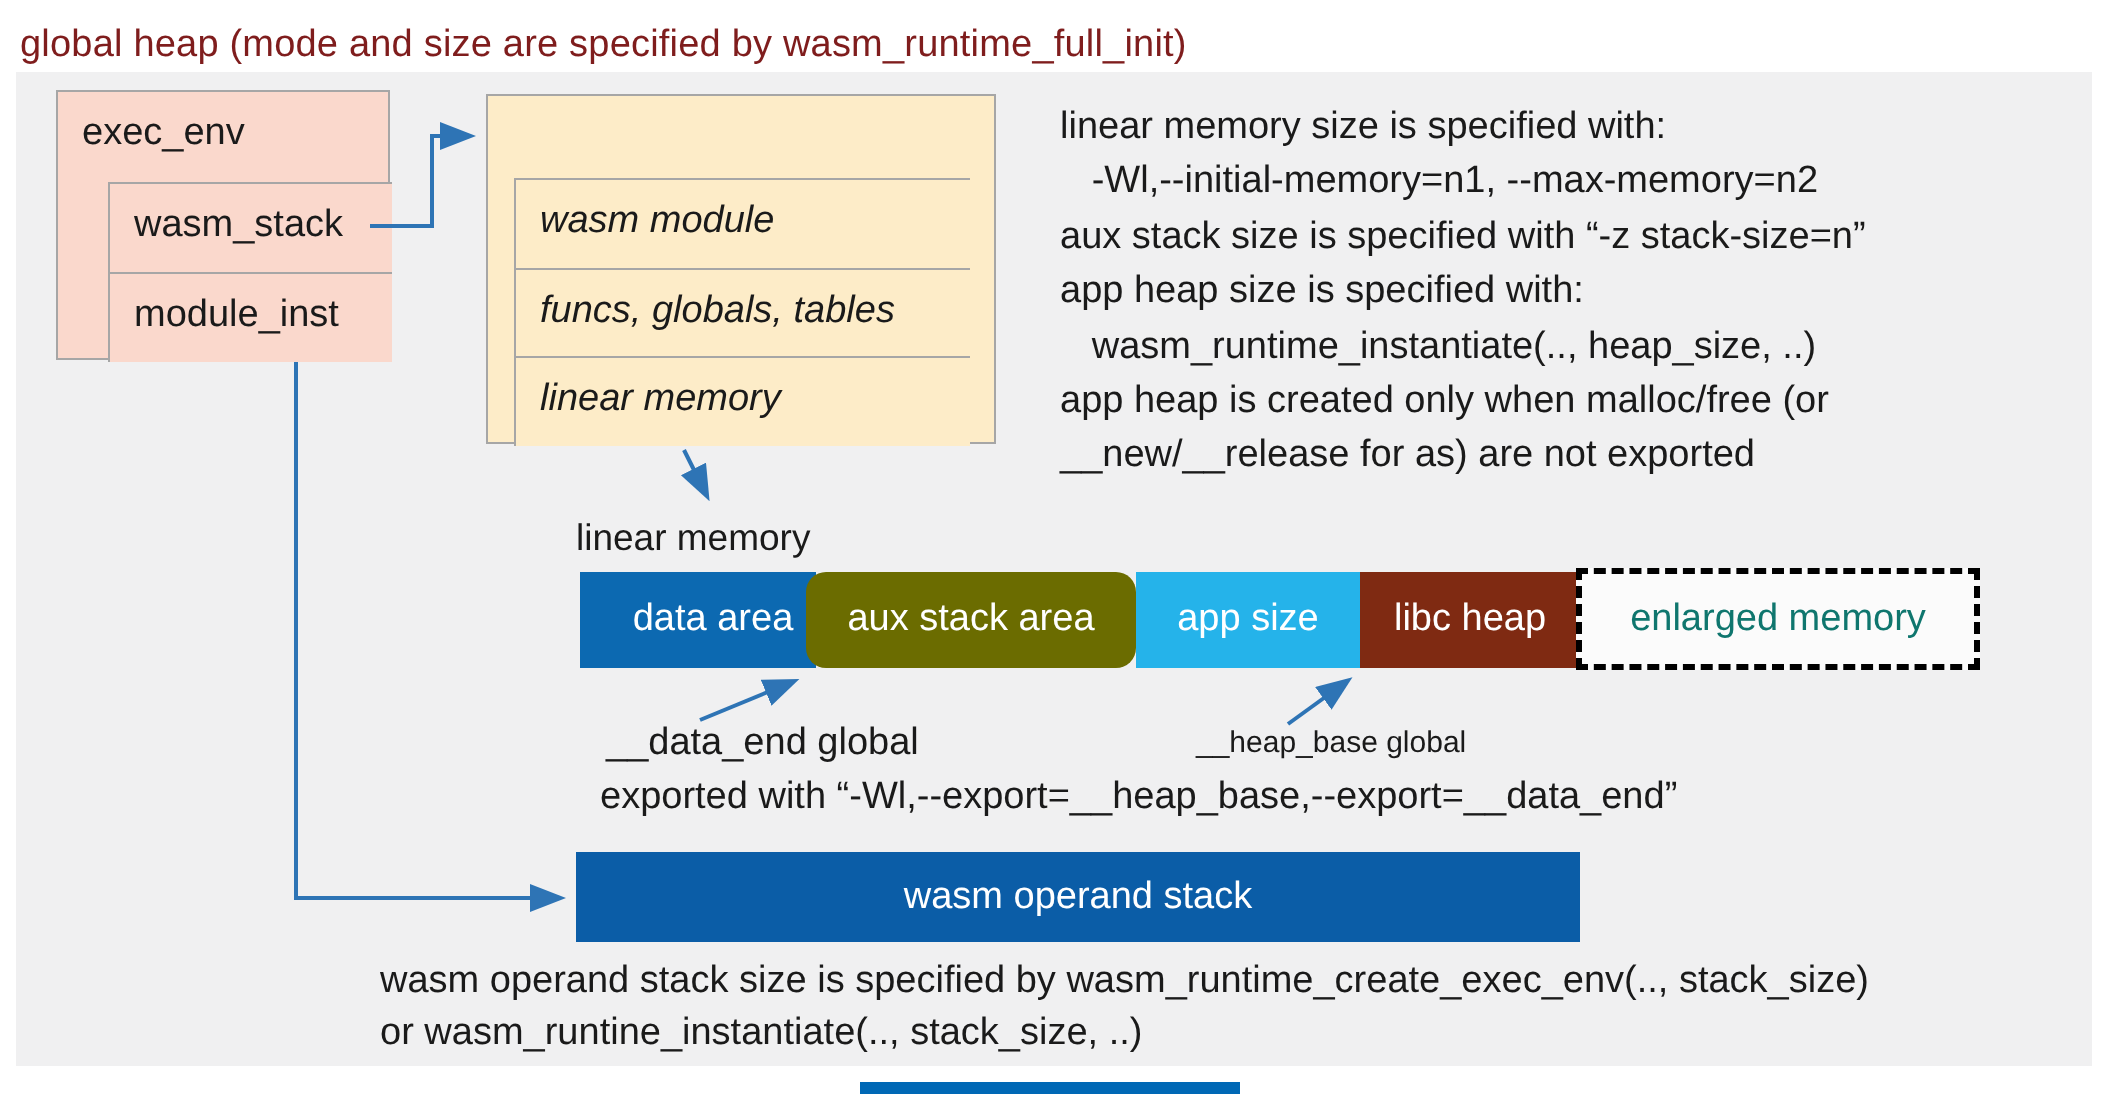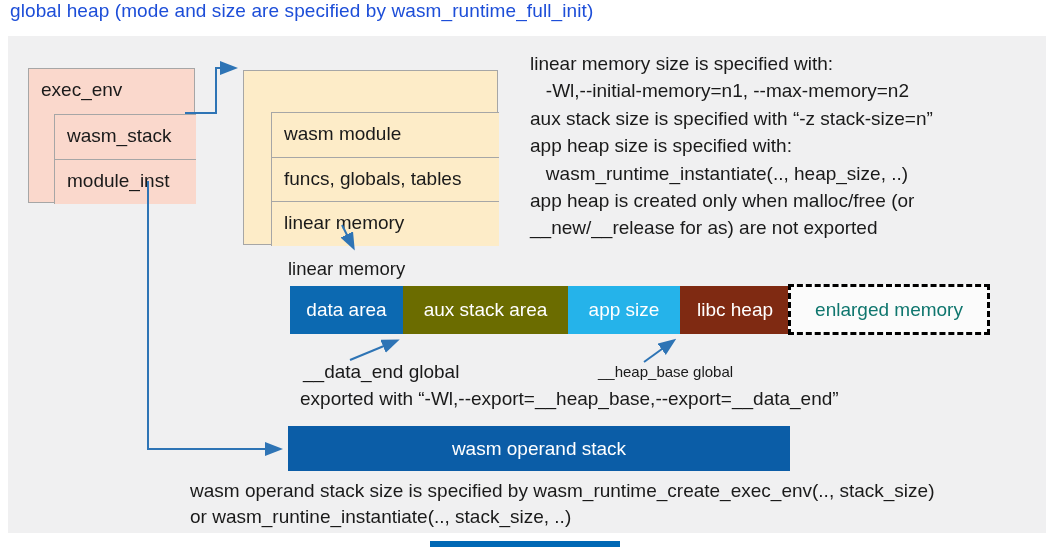--- a/index.html
+++ b/index.html
@@ -2,49 +2,49 @@
 <html><head>
 <meta charset="utf-8">
 <style>
   html,body{margin:0;padding:0;}
   body{
     width:1054px;height:547px;position:relative;background:#ffffff;
     font-family:"Liberation Sans","DejaVu Sans",sans-serif;color:#1a1a1a;
     overflow:hidden;
   }
   .abs{position:absolute;}
-  #title{left:10px;top:0;font-size:19px;letter-spacing:.1px;color:#1d4ed8;}
+  #title{left:10px;top:12px;font-size:19px;letter-spacing:.1px;color:#7f1d1d;}
   #panel{left:8px;top:36px;width:1038px;height:497px;background:#f0f0f1;}
 
   
-  .structbox{box-sizing:border-box;border:1px solid #a6a6a6;margin-top:23px;}
+  .structbox{box-sizing:border-box;border:1px solid #a6a6a6;}
   .pink{background:#fad8cc;}
   .yellow{background:#fdecc8;}
   .structbox .hdr{box-sizing:border-box;padding:10px 0 0 12px;font-size:19px;}
   .subrow{box-sizing:border-box;border-left:1px solid #a6a6a6;border-top:1px solid #a6a6a6;
           padding:10px 0 0 12px;font-size:19px;}
 
   #exec-box{left:28px;top:45px;width:167px;height:135px;}
   #exec-rows{left:25px;top:45px;width:142px;position:absolute;}
   #exec-rows .subrow{height:45px;}
 
   #inst-box{left:243px;top:47px;width:255px;height:175px;}
-  #inst-rows{left:27px;top:41px;width:228px;position:absolute;}
+  #inst-rows{left:13px;top:41px;width:228px;position:absolute;font-style:italic;}
   #inst-rows .subrow{height:44.6px;}
   #inst-box .hdr{padding-top:8px;}
 
   
   #notes-right{left:530px;top:50px;width:515px;font-size:19px;line-height:27.4px;
                white-space:pre-wrap;}
 
   
   #linmem-label{left:288px;top:258px;font-size:18.5px;}
   .seg{height:48px;top:286px;display:flex;align-items:center;justify-content:center;
        color:#ffffff;font-size:19px;white-space:nowrap;}
-  #seg-data{left:290px;width:113px;}
+  #seg-data{left:290px;width:103px;padding-left:15px;}
   #seg-aux{left:403px;width:165px;}
   #seg-appheap{left:568px;width:112px;}
   #seg-libc{left:680px;width:110px;}
   #seg-enlarged{left:788px;width:202px;top:284px;height:51px;box-sizing:border-box;
        border:3px dashed #000;background:#fbfbfb;color:#0f766e;}
 
   #data-end-label{left:303px;top:361px;font-size:19px;}
   #heap-base-label{left:598px;top:363px;font-size:15px;}
   #exported-line{left:300px;top:388px;font-size:19px;}
 
@@ -85,21 +85,21 @@
 <span>   -Wl,--initial-memory=n1, --max-memory=n2</span>
 <span>aux stack size is specified with “-z stack-size=n”</span>
 <span>app heap size is specified with:</span>
 <span>   wasm_runtime_instantiate(.., heap_size, ..)</span>
 <span>app heap is created only when malloc/free (or</span>
 <span>__new/__release for as) are not exported</span></div>
 
 <div class="abs" id="linmem-label">linear memory</div>
 
 <div class="abs seg" id="seg-data" style="background: rgb(12, 105, 177);">data area</div>
-<div class="abs seg" id="seg-aux" style="background: rgb(107, 108, 0);">aux stack area</div>
+<div class="abs seg" id="seg-aux" style="background: rgb(107, 108, 0); border-radius: 10px;">aux stack area</div>
 <div class="abs seg" id="seg-appheap" style="background: rgb(37, 179, 234);">app size</div>
 <div class="abs seg" id="seg-libc" style="background: rgb(127, 42, 18);">libc heap</div>
 <div class="abs seg" id="seg-enlarged">enlarged memory</div>
 
 <div class="abs" id="data-end-label">__data_end global</div>
 <div class="abs" id="heap-base-label">__heap_base global</div>
 <div class="abs" id="exported-line">exported with “-Wl,--export=__heap_base,--export=__data_end”</div>
 
 <div class="abs" id="operand-bar">wasm operand stack</div>
 

